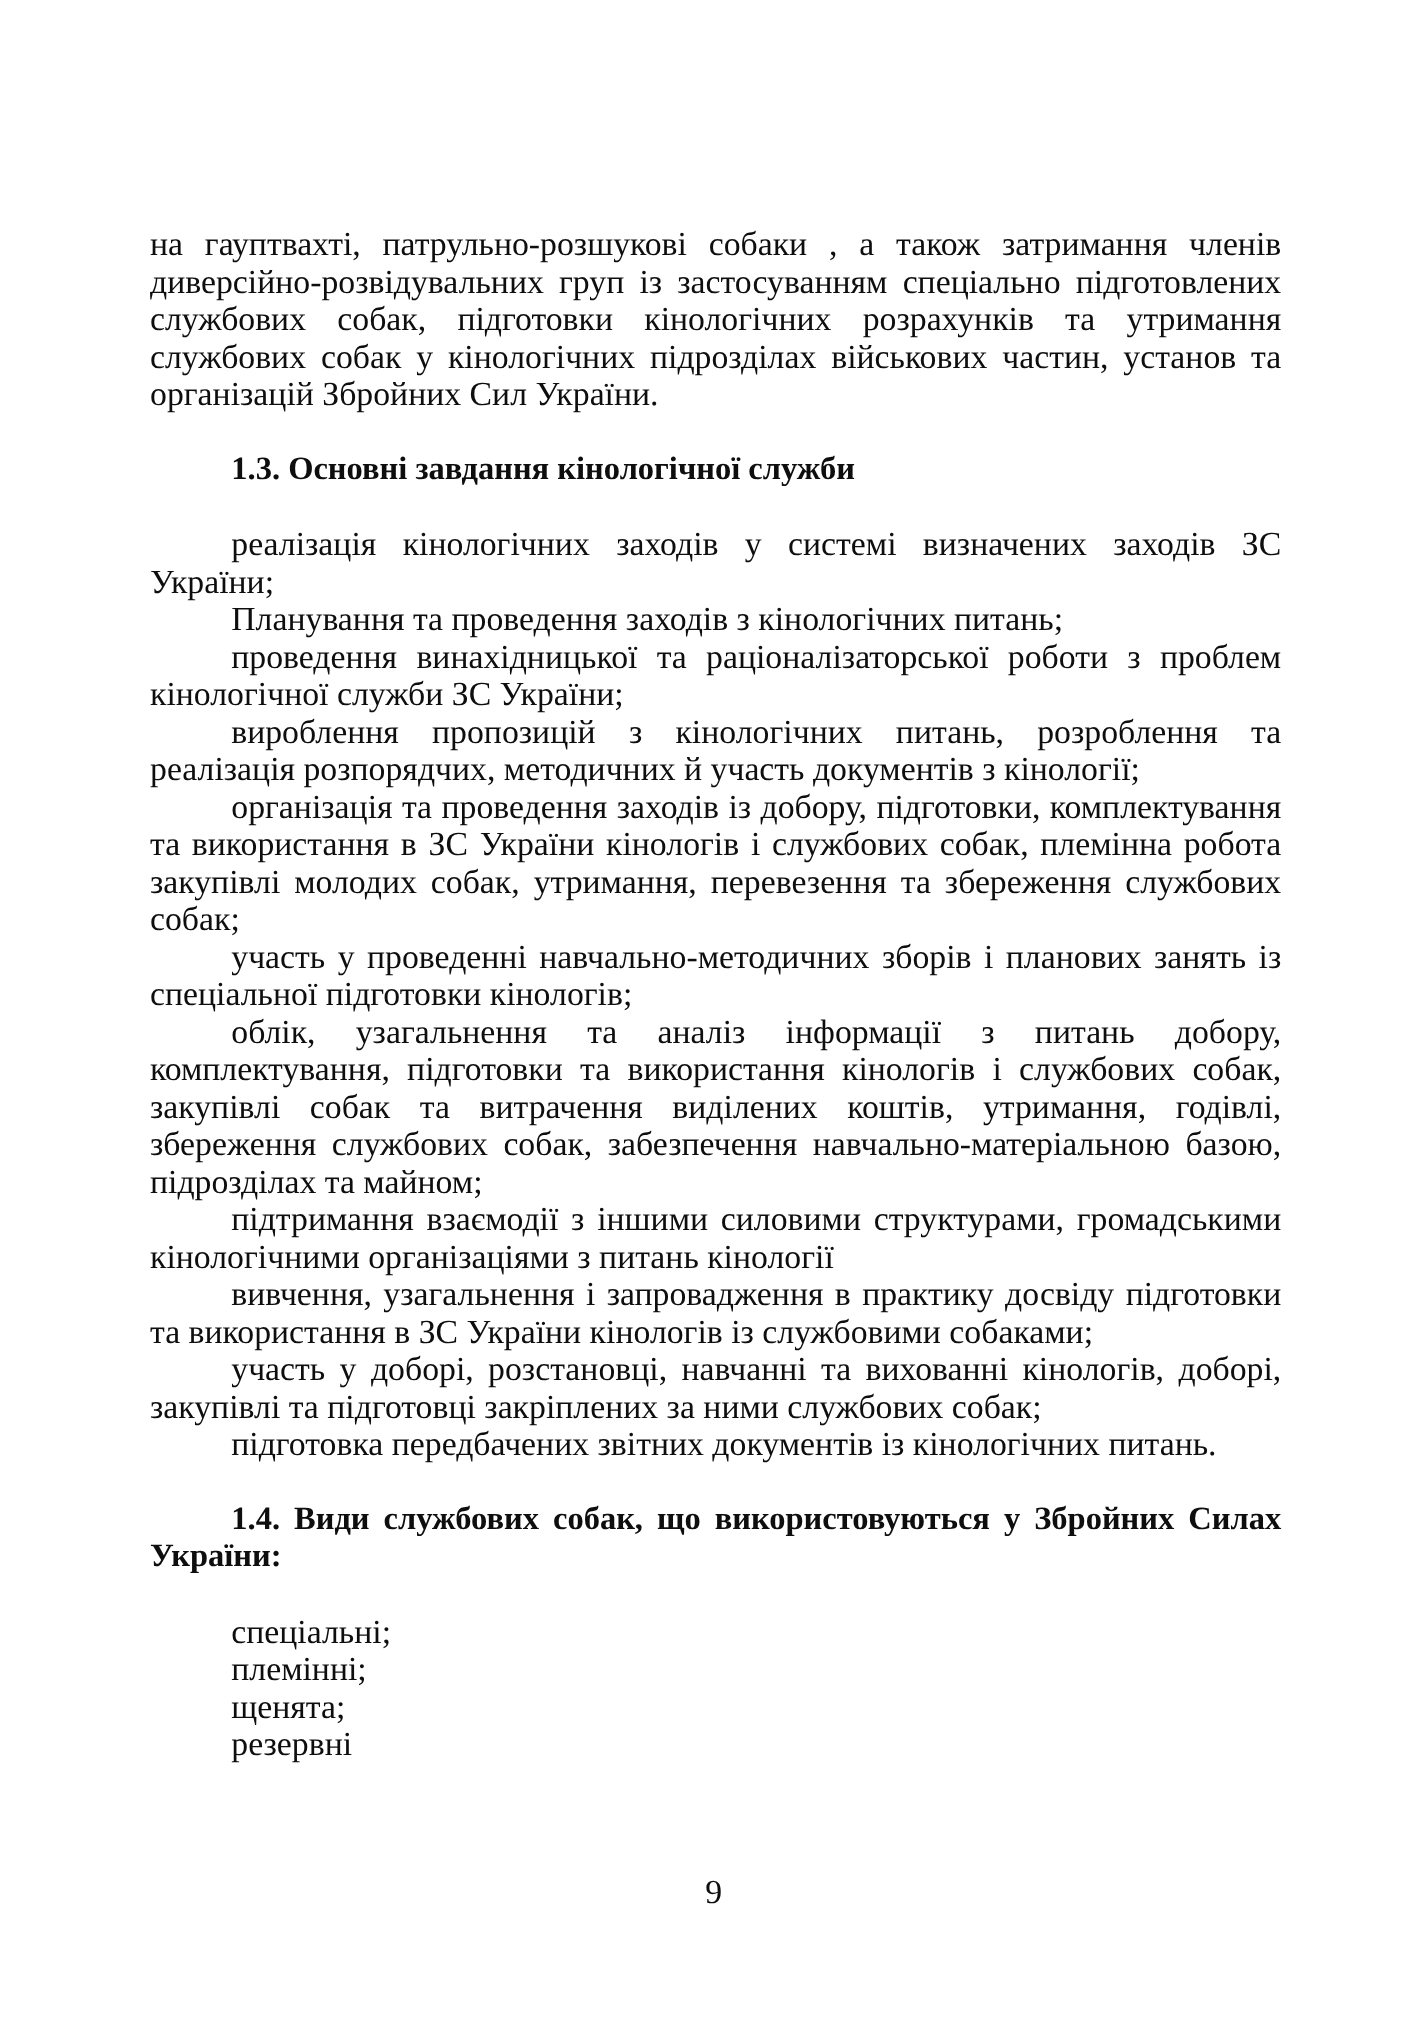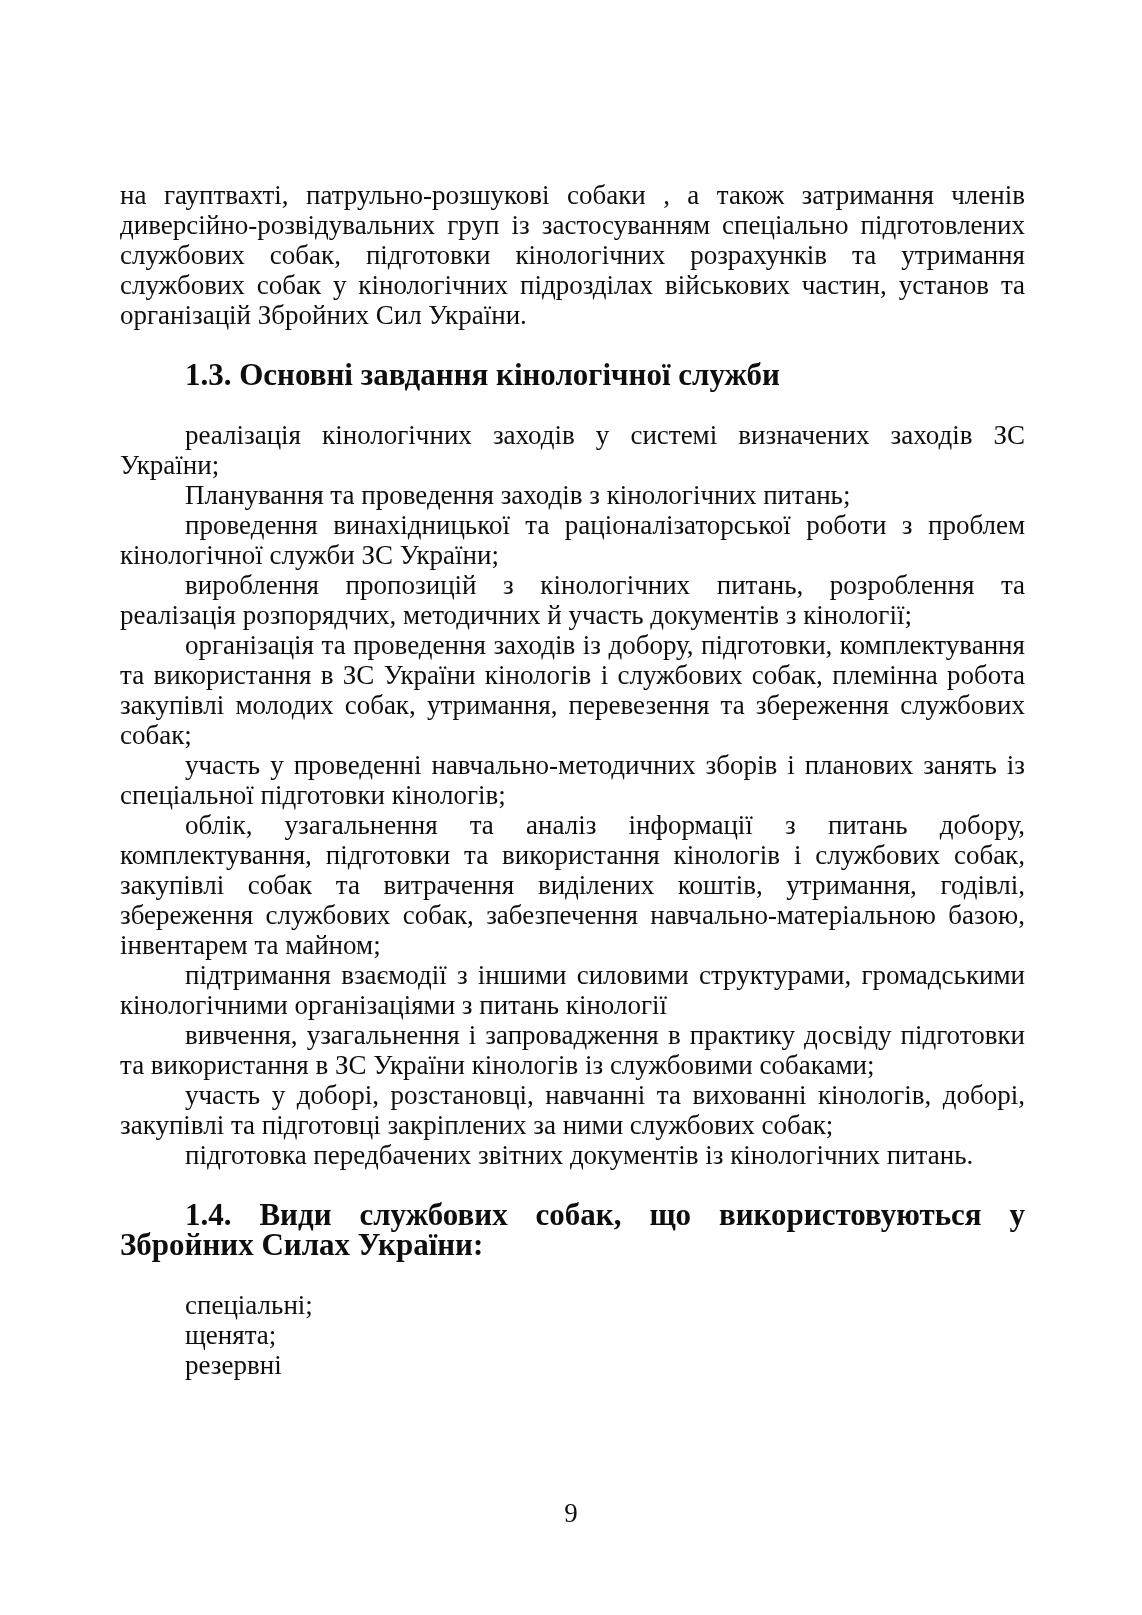--- a/index.html
+++ b/index.html
@@ -29,21 +29,21 @@
   .para {
     margin: 0;
     padding: 0;
   }
   .indent {
     text-indent: 65px;
   }
   .heading {
     margin: 30px 0;
     padding: 0;
-    font-size: 31px;
+    font-size: 26px;
     line-height: 30px;
     font-weight: bold;
     text-indent: 65px;
     text-align: justify;
   }
   .gap-top {
     margin-top: 30px;
   }
   .page-number {
     position: absolute;
@@ -64,29 +64,30 @@
     <p class="para">на гауптвахті, патрульно-розшукові собаки , а також затримання членів диверсійно-розвідувальних груп із застосуванням спеціально підготовлених службових собак, підготовки кінологічних розрахунків та утримання службових собак у кінологічних підрозділах військових частин, установ та організацій Збройних Сил України.</p>
 
     <h2 class="heading">1.3. Основні завдання кінологічної служби</h2>
 
     <p class="para indent">реалізація кінологічних заходів у системі визначених заходів ЗС України;</p>
     <p class="para indent">Планування та проведення заходів з кінологічних питань;</p>
     <p class="para indent">проведення винахідницької та раціоналізаторської роботи з проблем кінологічної служби ЗС України;</p>
     <p class="para indent">вироблення пропозицій з кінологічних питань, розроблення та реалізація розпорядчих, методичних й участь документів з кінології;</p>
     <p class="para indent">організація та проведення заходів із добору, підготовки, комплектування та використання в ЗС України кінологів і службових собак, племінна робота закупівлі молодих собак, утримання, перевезення та збереження службових собак;</p>
     <p class="para indent">участь у проведенні навчально-методичних зборів і планових занять із спеціальної підготовки кінологів;</p>
-    <p class="para indent">облік, узагальнення та аналіз інформації з питань добору, комплектування, підготовки та використання кінологів і службових собак, закупівлі собак та витрачення виділених коштів, утримання, годівлі, збереження службових собак, забезпечення навчально-матеріальною базою, інвентарем та майном;</p>
+    <p class="para indent">облік, узагальнення та аналіз інформації з питань добору, комплектування, підготовки та використання кінологів і службових собак, закупівлі собак та витрачення виділених коштів, утримання, годівлі, збереження службових собак, забезпечення навчально-матеріальною базою, підрозділах та майном;</p>
     <p class="para indent">підтримання взаємодії з іншими силовими структурами, громадськими кінологічними організаціями з питань кінології</p>
     <p class="para indent">вивчення, узагальнення і запровадження в практику досвіду підготовки та використання в ЗС України кінологів із службовими собаками;</p>
     <p class="para indent">участь у доборі, розстановці, навчанні та вихованні кінологів, доборі, закупівлі та підготовці закріплених за ними службових собак;</p>
     <p class="para indent">підготовка передбачених звітних документів із кінологічних питань.</p>
 
     <h2 class="heading">1.4. Види службових собак, що використовуються у Збройних Силах України:</h2>
 
     <p class="para indent">спеціальні;</p>
+    <p class="para indent">племінні;</p>
     <p class="para indent">щенята;</p>
     <p class="para indent">резервні</p>
 
 
   </div>
 
   <div class="page-number">9</div>
 </div>
 
 </body></html>

